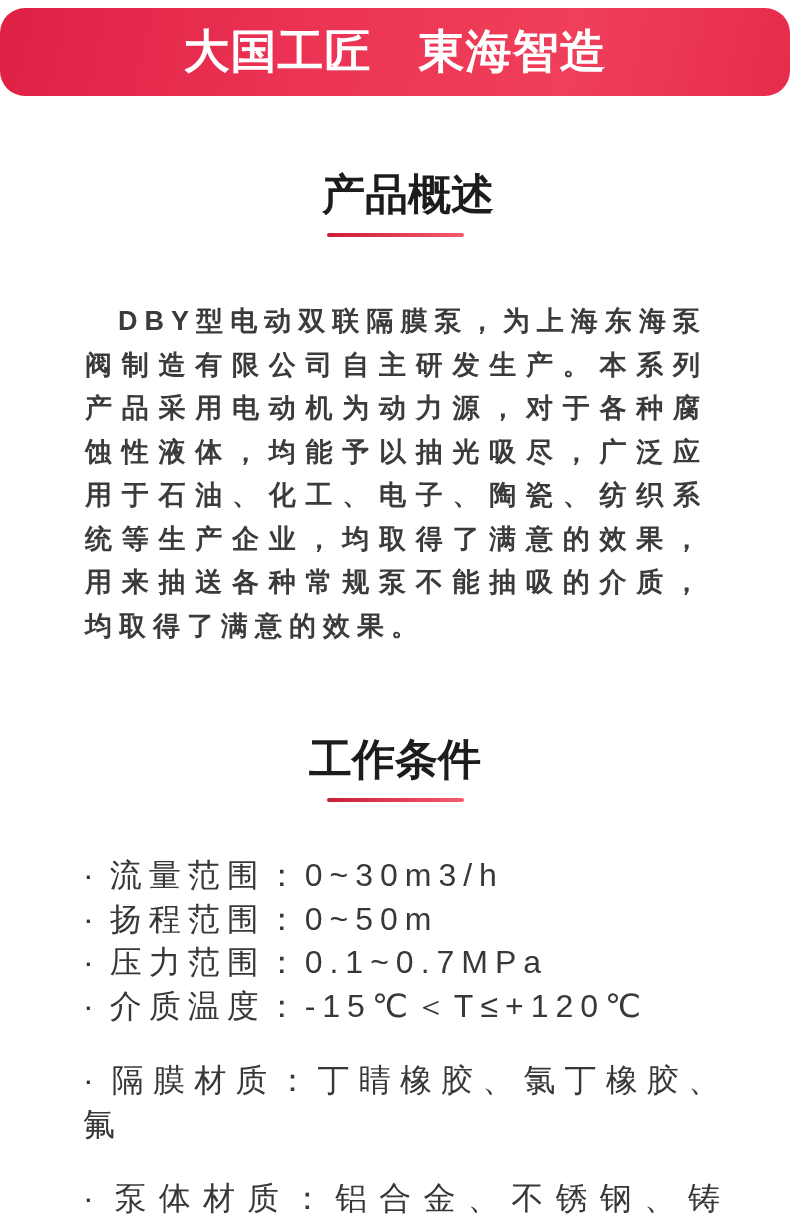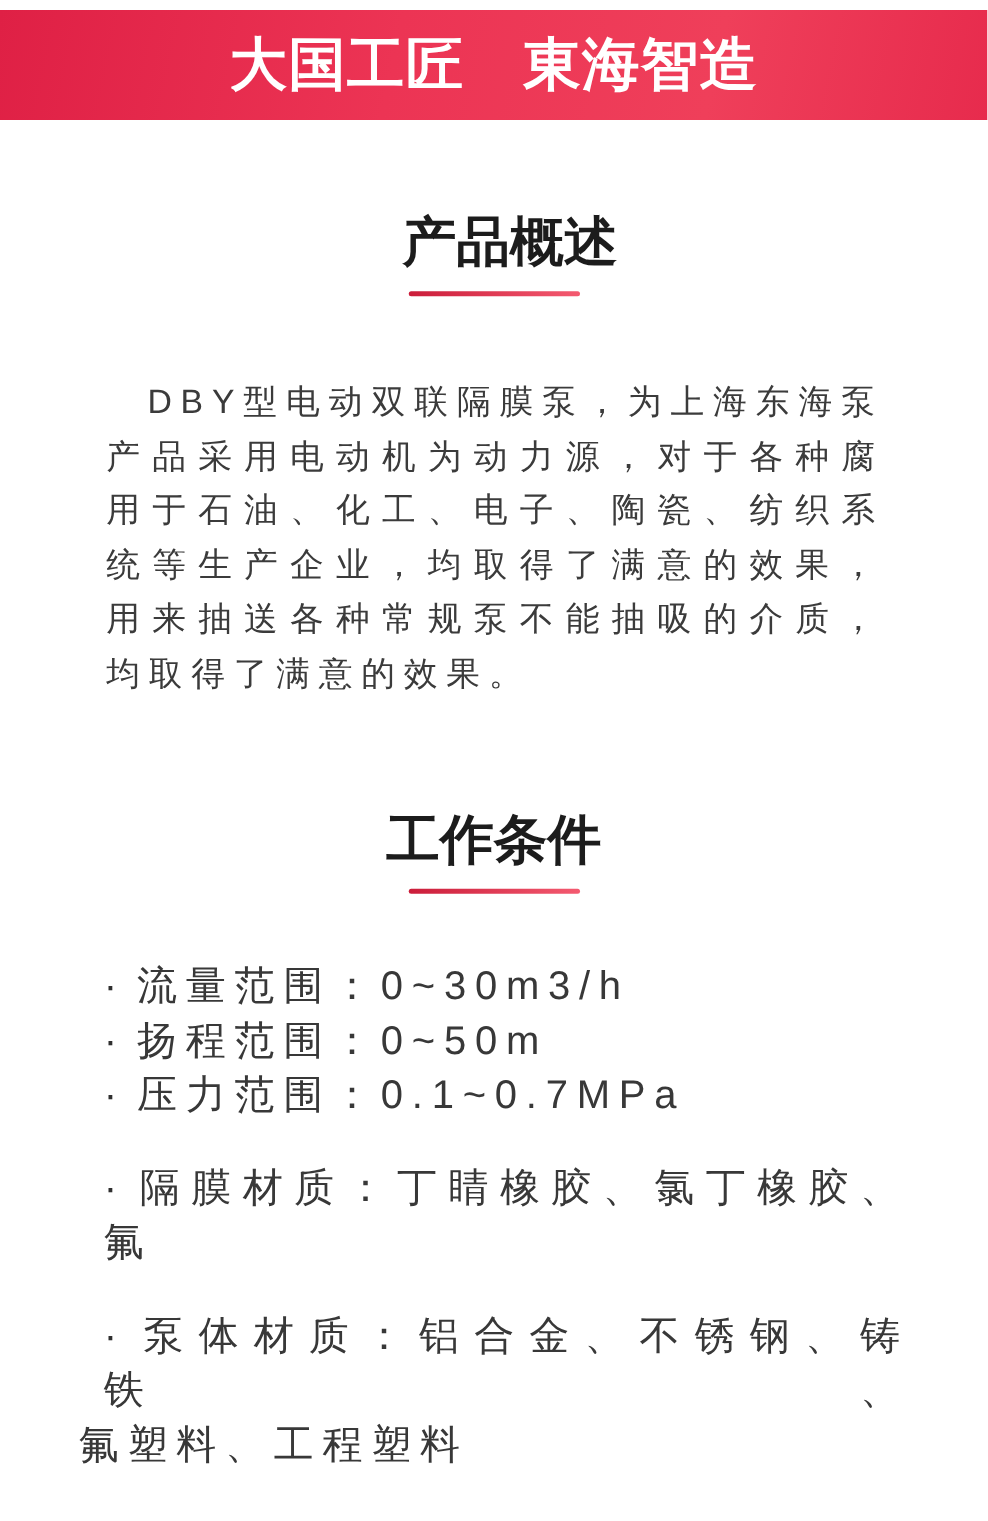--- a/index.html
+++ b/index.html
@@ -12,20 +12,21 @@
   }
 
   
   .banner {
     margin-top: 8px;
     height: 88px;
     background: linear-gradient(102deg, #df2045 0%, #ec3454 40%, #ef3f5a 72%, #e72b4d 100%);
     display: flex;
     align-items: center;
     justify-content: center;
+    border-radius: 25px;
   }
   .banner-title {
     color: #ffffff;
     font-size: 46px;
     font-weight: 900;
     letter-spacing: 1px;
     white-space: nowrap;
   }
 
   
@@ -46,20 +47,21 @@
     border-radius: 2px;
   }
 
   
   .paragraph {
     margin: 63px 83px 0 85px;
     font-size: 27px;
     color: #3b3b3b;
     line-height: 43.5px;
     letter-spacing: 7px;
+    font-weight: bold;
   }
   .p-line { text-align: justify; }
   .p-line.stretch { text-align-last: justify; }
   .p-line.indent  { padding-left: 33px; }
 
   
   .cond-list {
     margin: 52px 63px 0 63px;
     font-size: 32px;
     color: #383838;
@@ -83,21 +85,23 @@
 
 <div class="banner">
   <div class="banner-title">大国工匠　東海智造</div>
 </div>
 
 <div class="section-head head-overview">产品概述</div>
 <div class="head-underline"></div>
 
 <div class="paragraph">
   <div class="p-line stretch indent">DBY型电动双联隔膜泵，为上海东海泵</div>
+  <div class="p-line stretch">阀制造有限公司自主研发生产。本系列</div>
   <div class="p-line stretch">产品采用电动机为动力源，对于各种腐</div>
+  <div class="p-line stretch">蚀性液体，均能予以抽光吸尽，广泛应</div>
   <div class="p-line stretch">用于石油、化工、电子、陶瓷、纺织系</div>
   <div class="p-line stretch">统等生产企业，均取得了满意的效果，</div>
   <div class="p-line stretch">用来抽送各种常规泵不能抽吸的介质，</div>
   <div class="p-line">均取得了满意的效果。</div>
 </div>
 
 <div class="section-head head-conditions">工作条件</div>
 <div class="head-underline"></div>
 
 <div class="cond-list">
@@ -107,20 +111,23 @@
   </div>
 
   <div class="cond-item">
     <div class="cond-line first"><span class="bullet">·</span><span>扬程范围：0~50m</span></div>
   </div>
 
   <div class="cond-item">
     <div class="cond-line first"><span class="bullet">·</span><span>压力范围：0.1~0.7MPa</span></div>
   </div>
 
+  <div class="cond-item">
+    <div class="cond-line first"><span class="bullet">·</span><span>介质温度：-15℃＜T≤+120℃</span></div>
+  </div>
 
   <div class="cond-item">
     <div class="cond-line first stretch"><span class="bullet">·</span><span>隔膜材质：丁睛橡胶、氯丁橡胶、氟</span></div>
   </div>
 
   <div class="cond-item">
     <div class="cond-line first stretch"><span class="bullet">·</span><span>泵体材质：铝合金、不锈钢、铸铁、</span></div>
     <div class="cond-line">氟塑料、工程塑料</div>
   </div>
 

